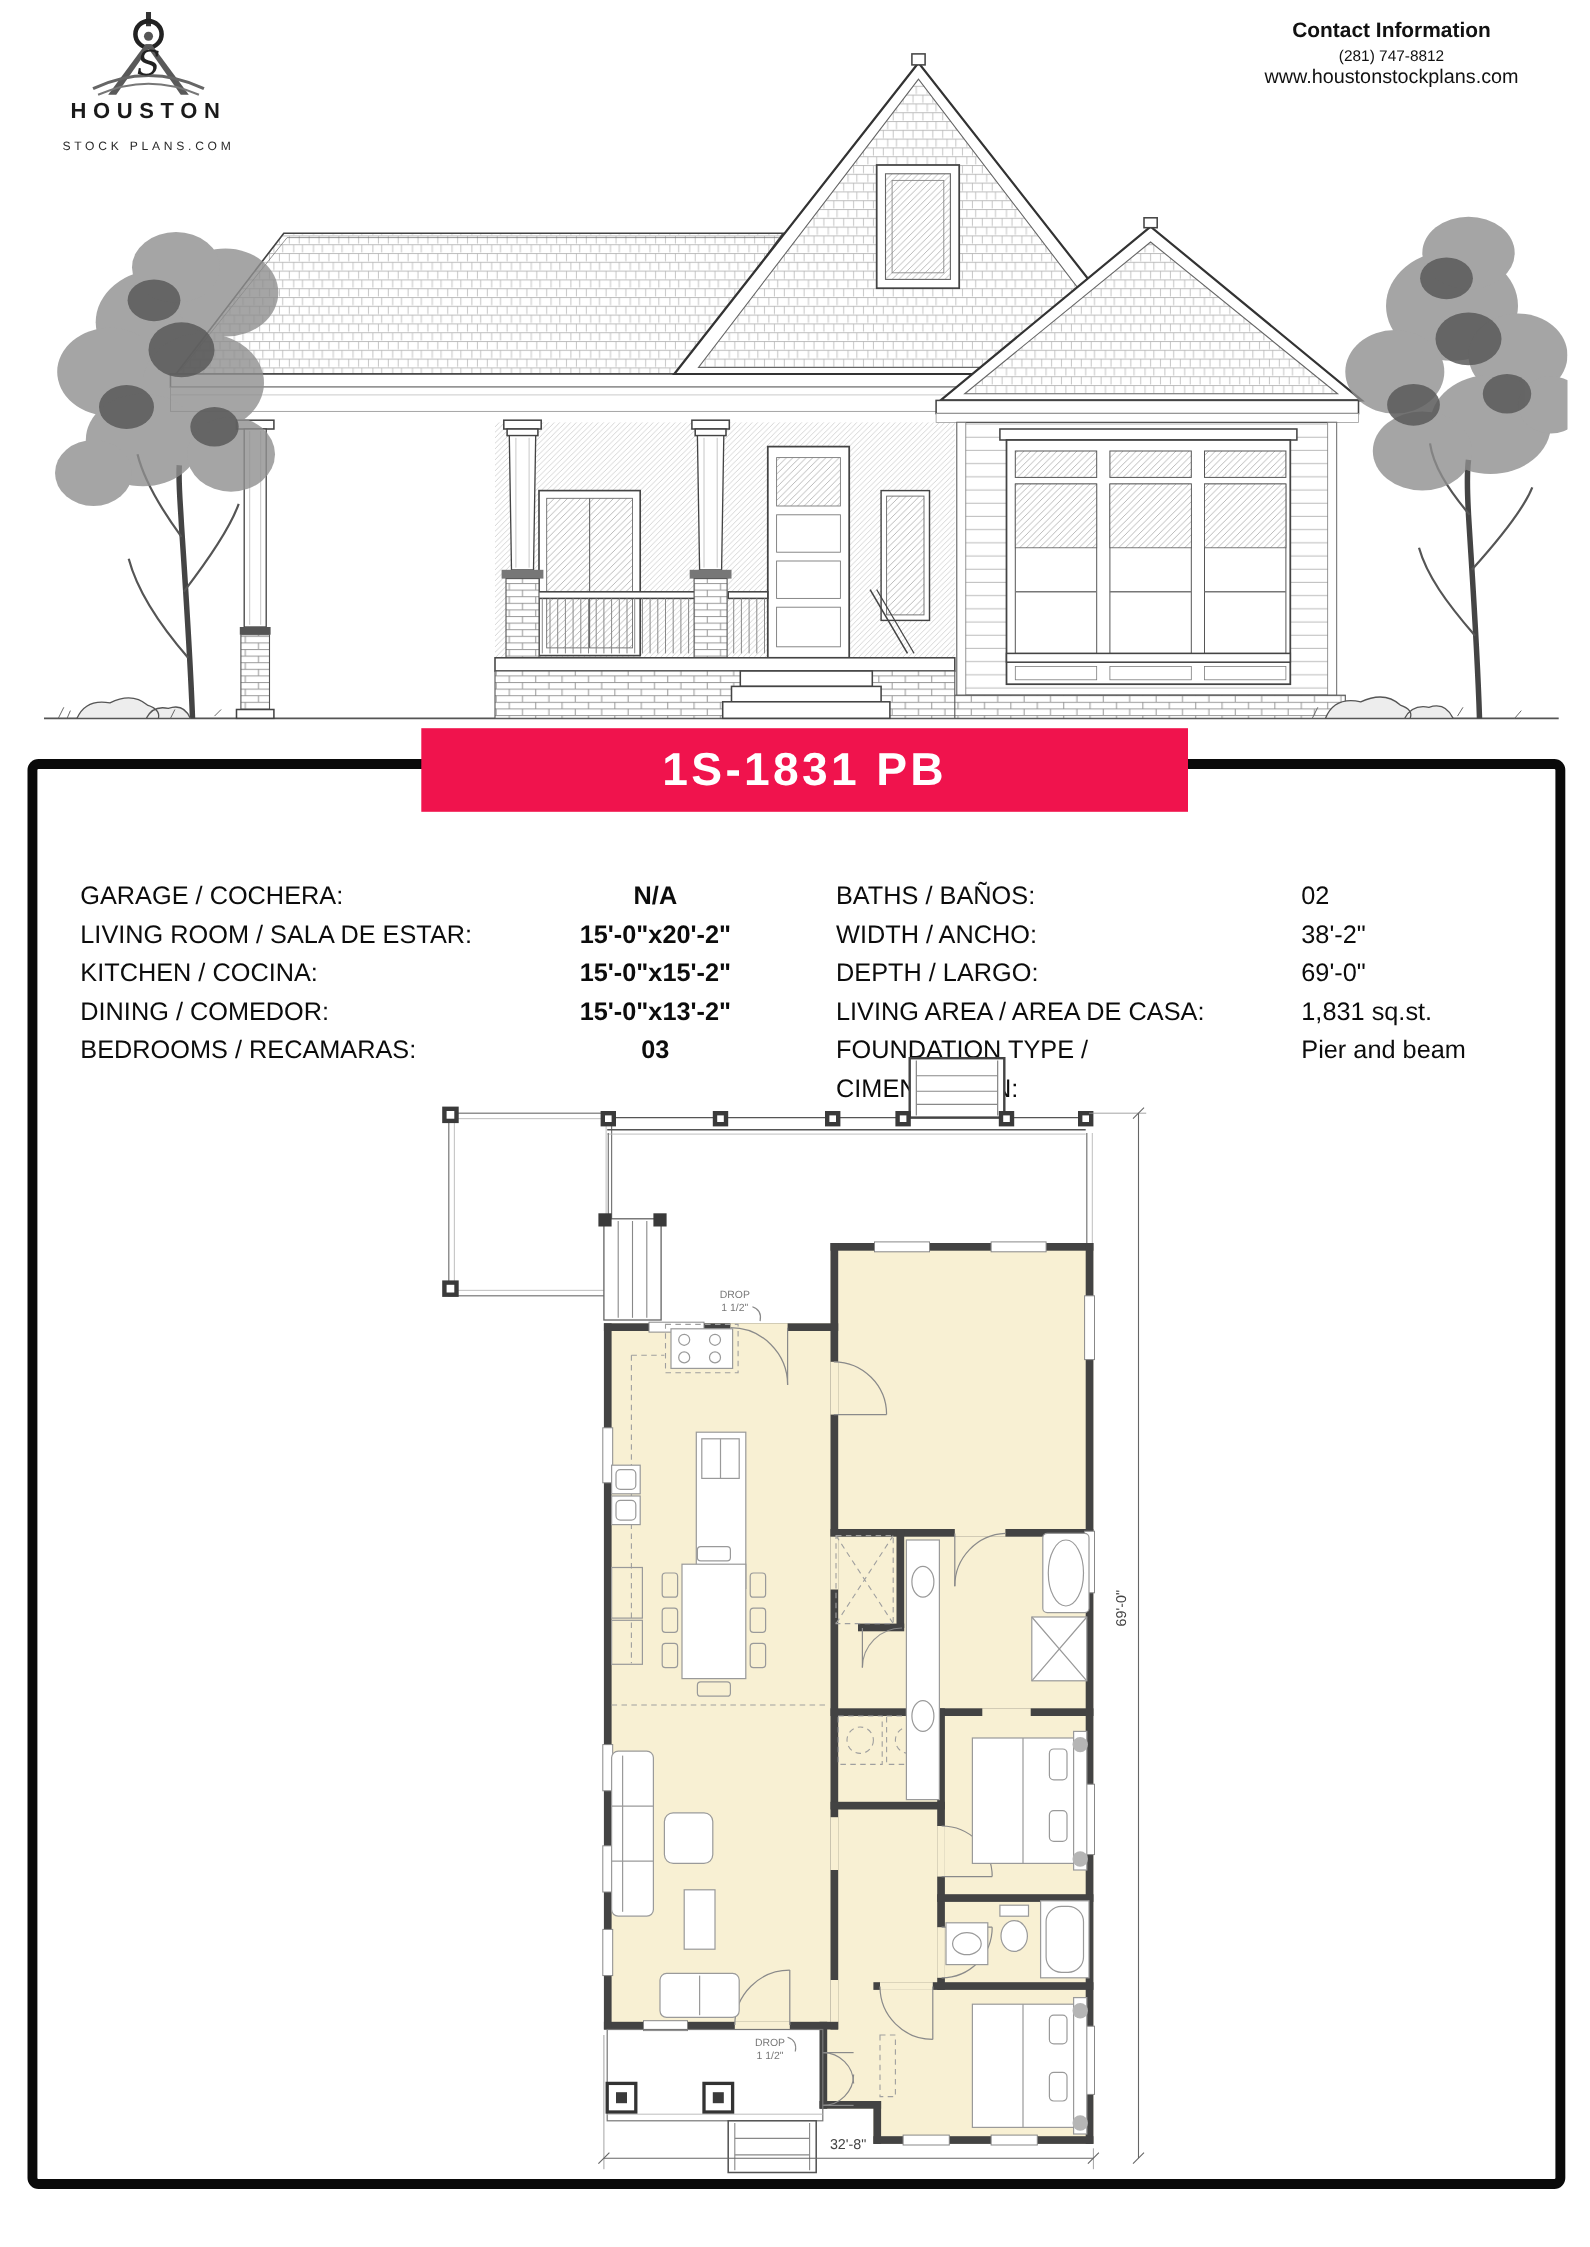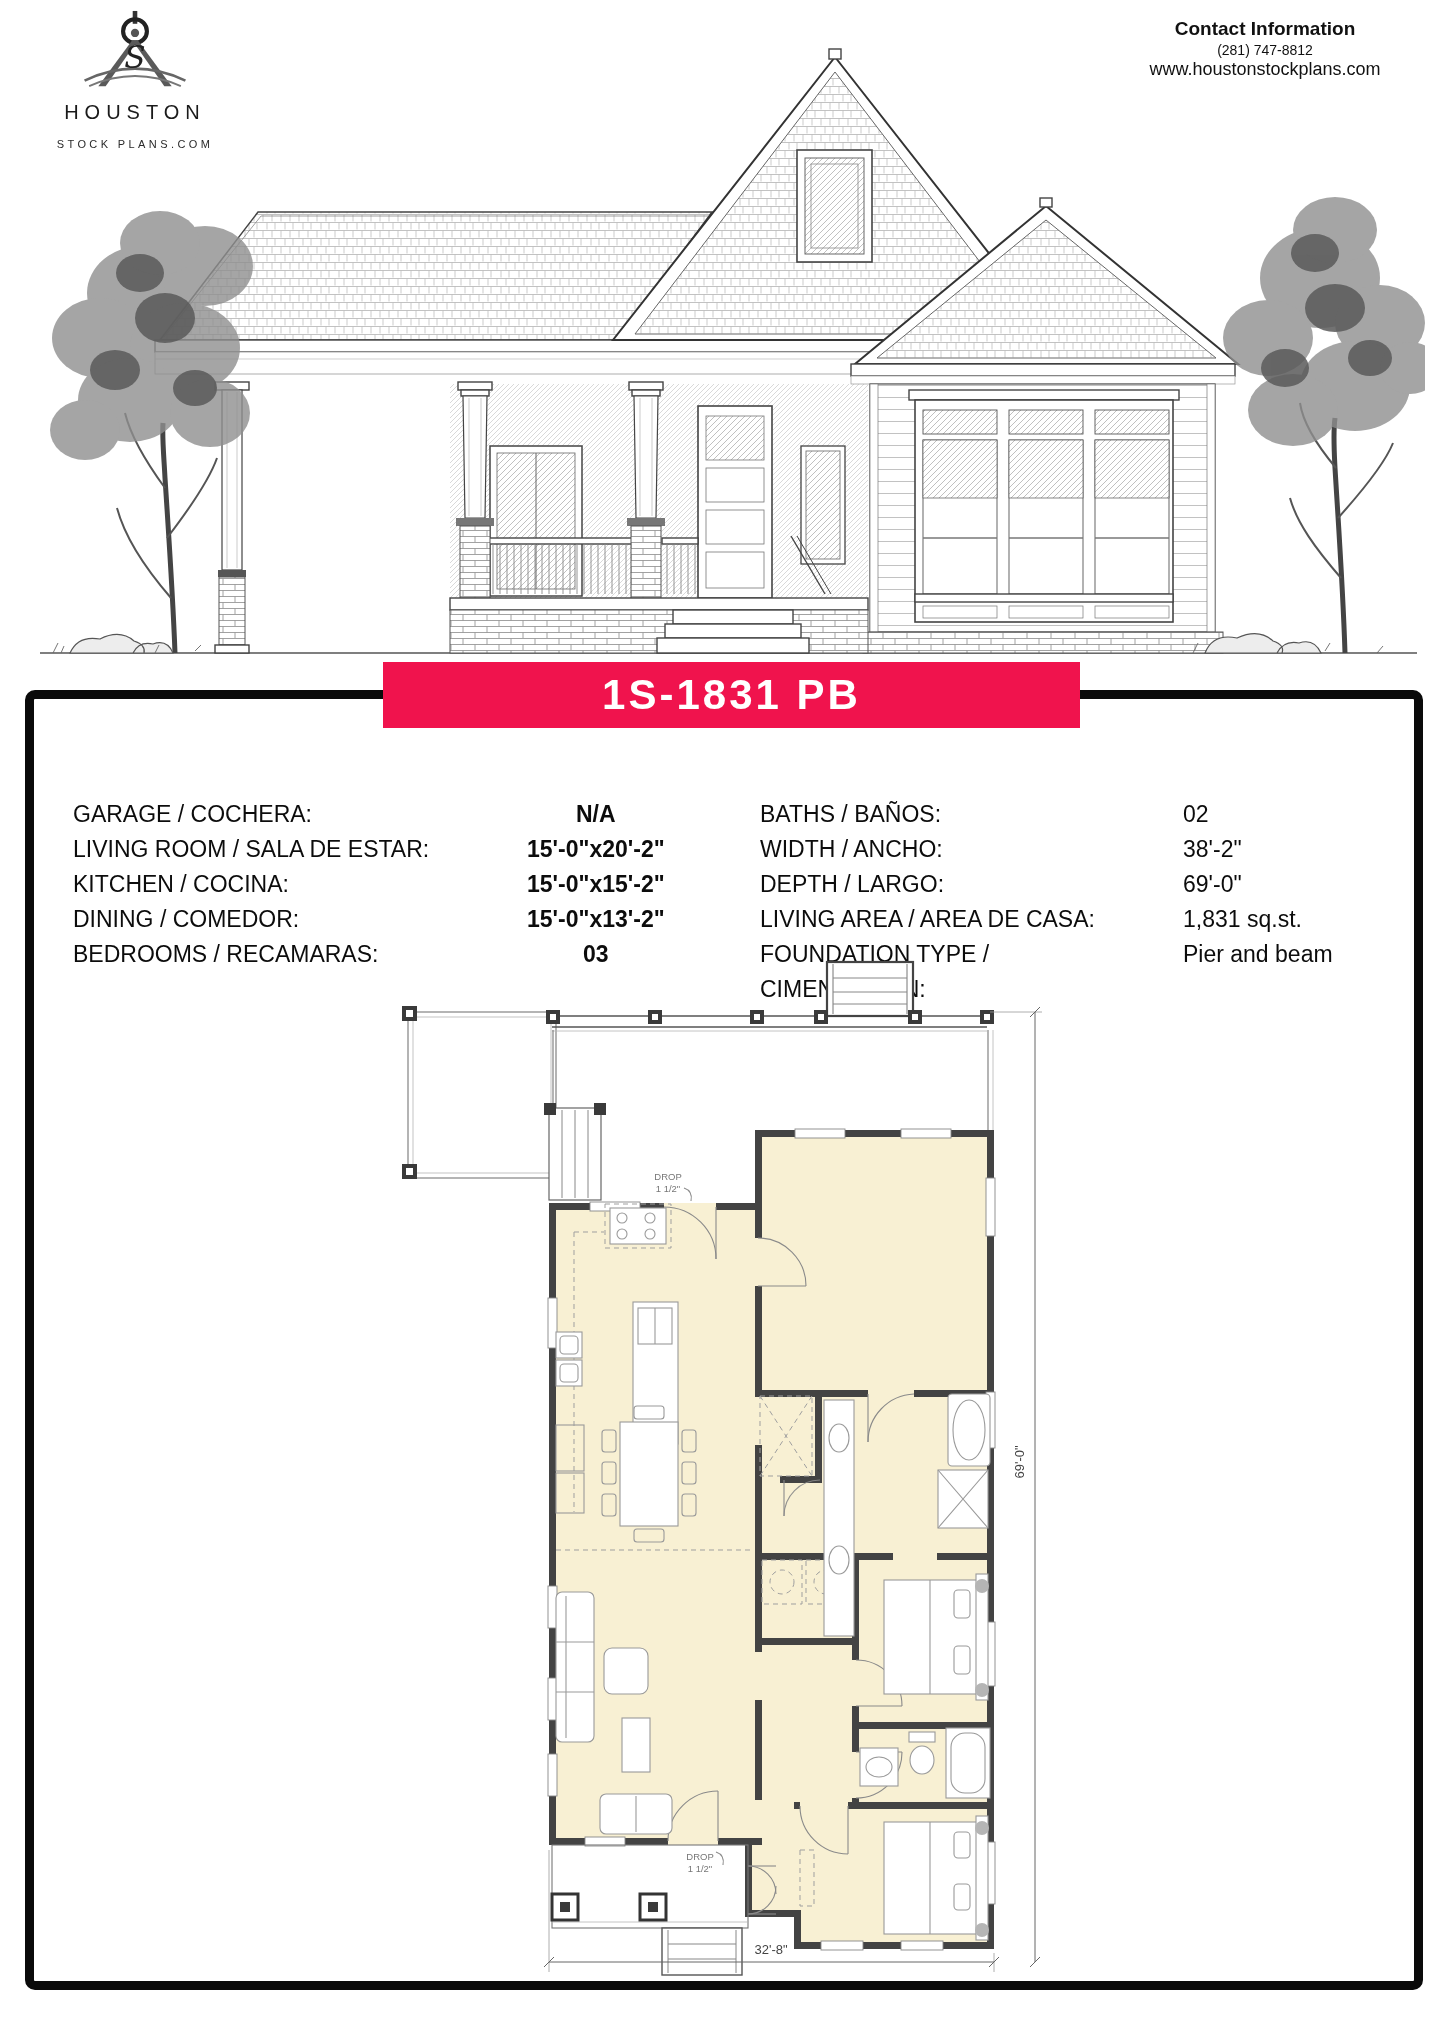--- a/index.html
+++ b/index.html
@@ -1,32 +1,32 @@
 <!DOCTYPE html>
 <html style="--room-fill: #F8F0D3; --wall-color: #434343;"><head>
 <meta charset="utf-8">
 <style>
   html,body{margin:0;padding:0;background:#fff;}
   .page{position:relative;width:1445px;height:2043px;background:#fff;
         font-family:"Liberation Sans",sans-serif;overflow:hidden;}
   
   .logo-block{position:absolute;left:30px;top:10px;width:210px;text-align:center;}
   .logo-icon{display:block;margin:0 auto;}
-  .logo-line1{font-size:20px;font-weight:normal;letter-spacing:6px;color:#1a1a1a;margin-top:13px;}
+  .logo-line1{font-size:20px;font-weight:bold;letter-spacing:6px;color:#1a1a1a;margin-top:2px;}
   .logo-line2{font-size:11px;letter-spacing:3.4px;color:#2a2a2a;margin-top:14px;}
   .contact-block{position:absolute;left:1095px;top:18px;width:340px;text-align:center;color:#111;}
   .contact-title{font-size:19px;font-weight:bold;}
   .contact-phone{font-size:14px;margin-top:2px;}
   .contact-site{font-size:18px;margin-top:1px;}
   
   .elevation{position:absolute;left:25px;top:38px;}
   
   .frame{position:absolute;left:25px;top:690px;width:1380px;height:1282px;
          border:9px solid #0a0a0a;border-radius:10px;}
-  .banner{position:absolute;left:383px;top:662px;width:697px;height:66px;
+  .banner{position:absolute;left:383px;top:662px;width:697px;height:76px;
           display:flex;align-items:center;justify-content:center;}
   .banner span{color:#fff;font-size:42px;font-weight:bold;letter-spacing:3px;}
   
   .spec-col{position:absolute;font-size:23px;line-height:35px;color:#0c0c0c;white-space:nowrap;margin-top:28px;}
   .sl-left{left:73px;top:769px;}
   .sv-left{left:527px;top:769px;font-weight:bold;text-align:center;}
   .sl-right{left:760px;top:769px;}
   .sv-right{left:1183px;top:769px;font-weight:normal;}
   
   .room{fill:var(--room-fill,#F8F0D3);}

